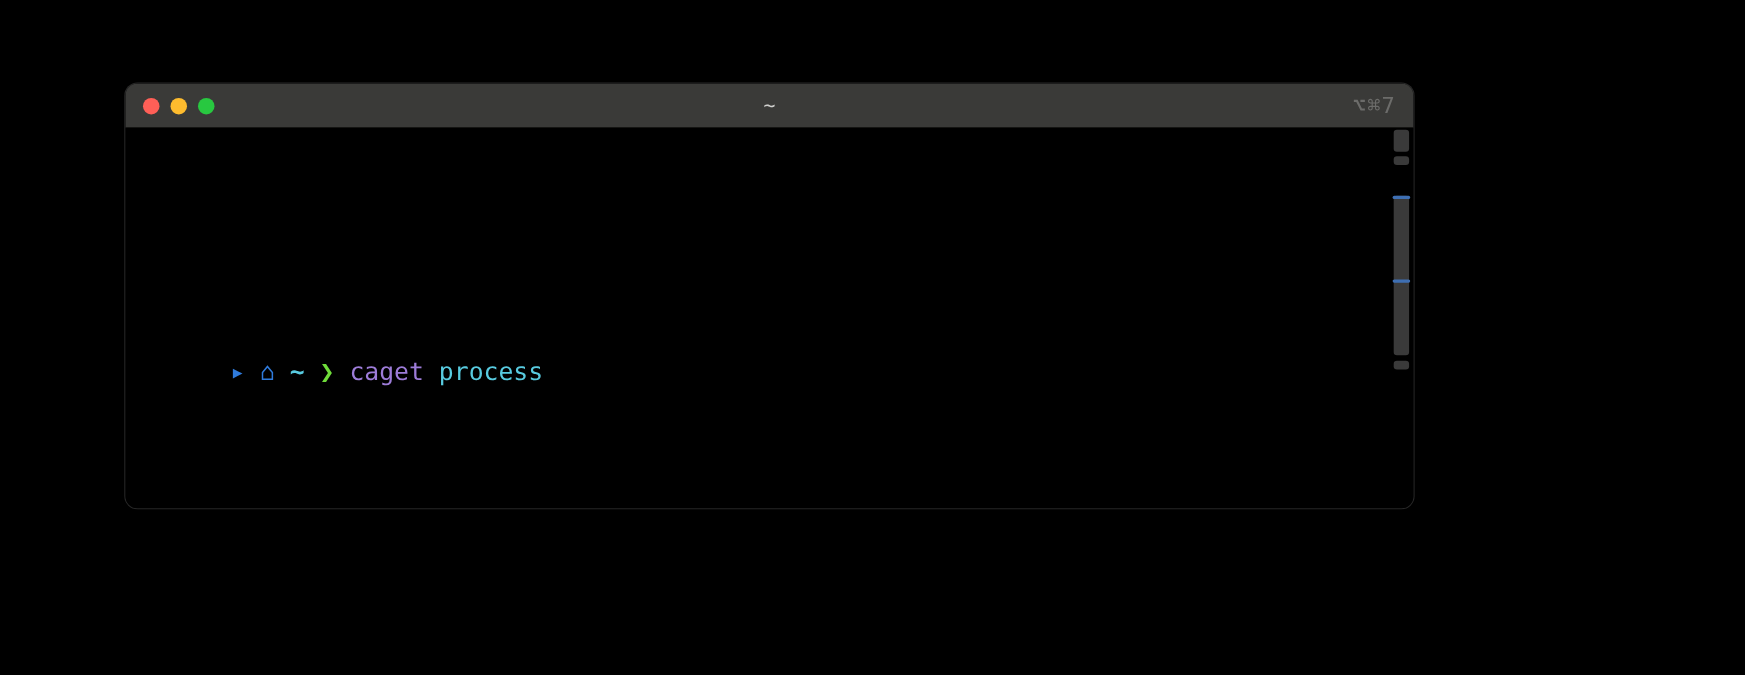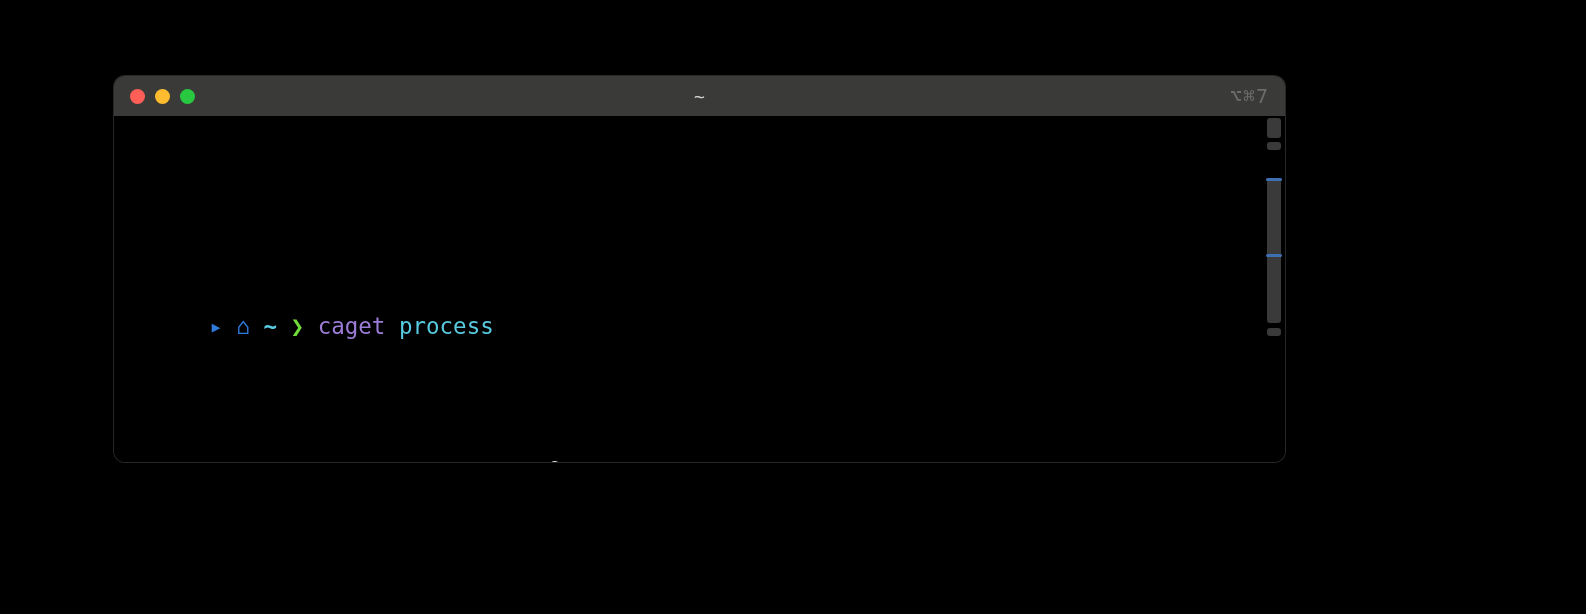--- a/index.html
+++ b/index.html
@@ -61,21 +61,21 @@
     font-size: 20px;
     letter-spacing: 1px;
     display: flex;
     align-items: center;
     gap: 2px;
   }
   .term-body {
     position: relative;
     flex: 1 1 auto;
     background: #000000;
-    padding: 12px 14px;
+    padding: 24px 14px;
     font-size: 22.5px;
     line-height: 36px;
     color: #e6e6e6;
     white-space: pre;
     overflow: hidden;
   }
   .line { height: 36px; }
   .prompt .apple { color: #2f7bdc; }
   .prompt .home  { color: #2f7bdc; }
   .prompt .tilde { color: #58cbe0; font-weight: bold; }

